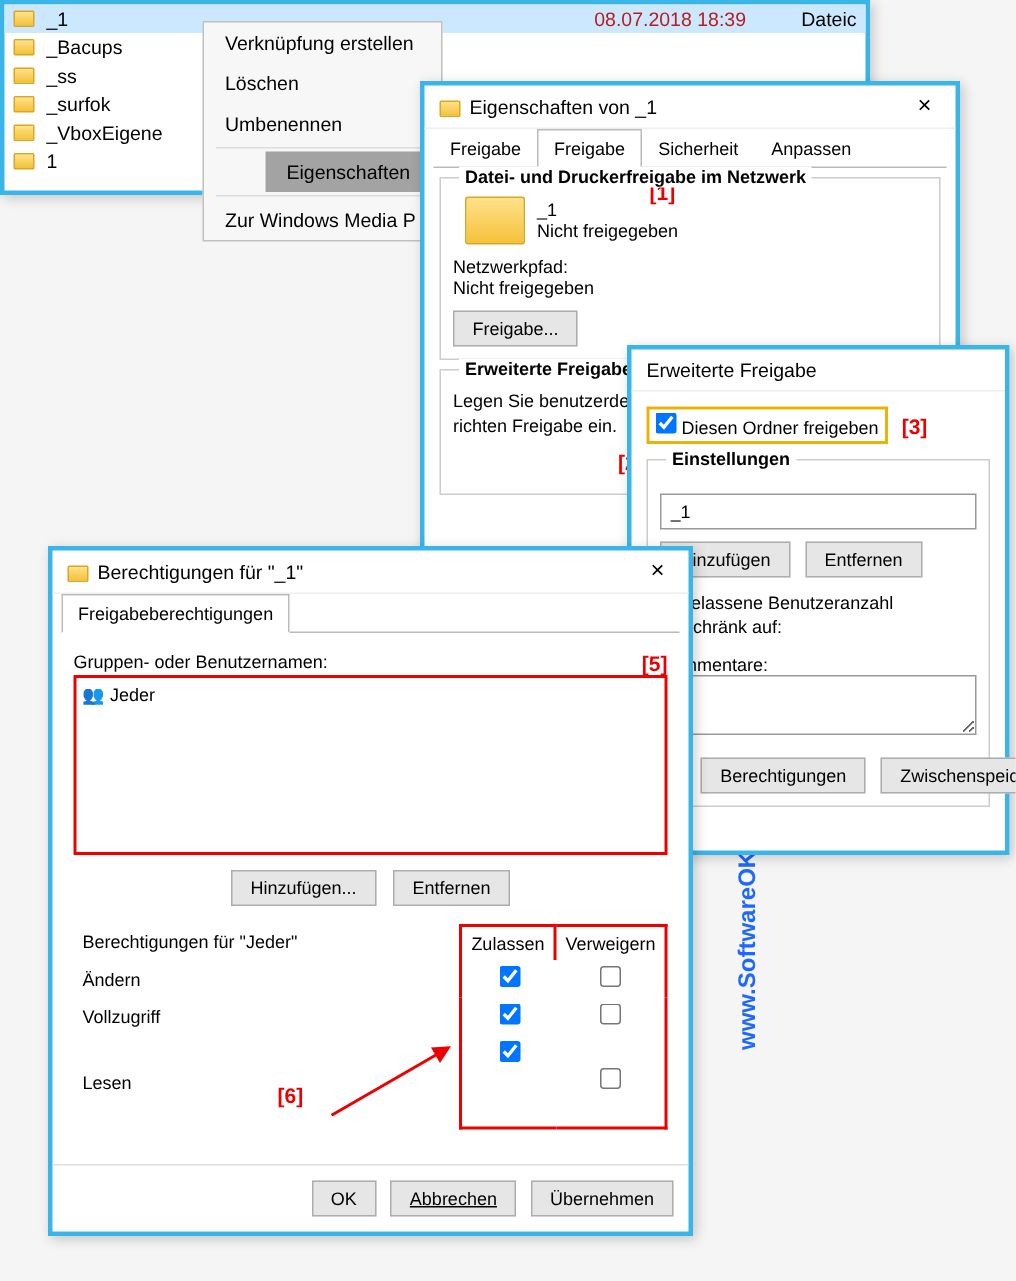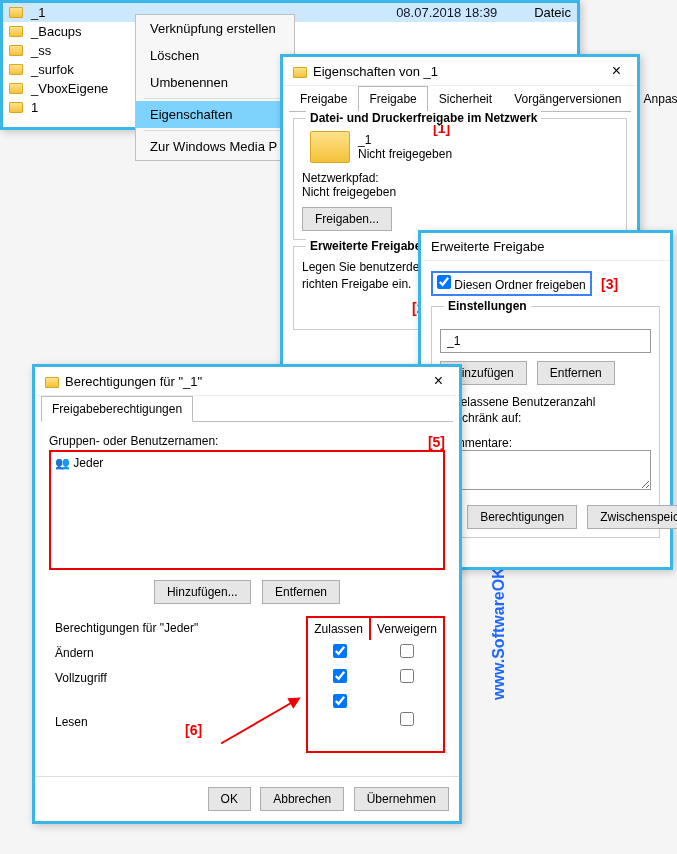--- a/index.html
+++ b/index.html
@@ -12,46 +12,46 @@
     height: 854px;
     overflow: hidden;
   }
 
   .window {
     position: absolute;
     background: #fff;
     border: 3px solid #3ab5e8;
     box-shadow: 2px 2px 8px rgba(0,0,0,0.2);
   }
-  .hl { border: 2px solid #3b82f6; }
+  .hl { border: 2px solid #eab308; }
   .anno { color: #e00; font-size: 14px; font-weight: bold; position: absolute; }
 
   
   .explorer { left: 0; top: 0; width: 580px; height: 130px; }
   .explorer-row {
     display: flex; align-items: center;
     padding: 2px 6px; gap: 8px; font-size: 13px;
   }
   .folder-icon {
     width: 14px; height: 11px; display: inline-block;
     background: linear-gradient(#ffe28a,#f5c13a);
     border: 1px solid #d8a820; border-radius: 1px;
   }
   .explorer .sel { background: #cce8ff; }
   .fname { flex: 1; }
-  .fdate { width: 130px; color: #0f172a; }
+  .fdate { width: 130px; color: #b91c1c; }
 
   
   .ctxmenu {
     position: absolute; left: 135px; top: 14px; width: 160px;
     background: #f7f7f7; border: 1px solid #c0c0c0; z-index: 3;
   }
   .ctxmenu div { padding: 6px 14px; font-size: 13px; cursor: default; }
   .ctxmenu .sep { height: 1px; background: #ddd; margin: 2px 8px; padding:0; }
-  .ctxmenu .prop { background: #7dd3fc; }
+  .ctxmenu .prop { background: #a3a3a3; margin-left: 41px; }
 
   
   .dlg-title {
     display: flex; justify-content: space-between; align-items: center;
     padding: 6px 10px; font-size: 13px; border-bottom: 1px solid #eee;
   }
   .close { font-size: 16px; line-height: 1; padding: 0 6px; cursor: default; }
   .tabs { display: flex; border-bottom: 1px solid #bbb; margin: 0 6px 4px; }
   .tab { padding: 5px 10px; font-size: 12px; border: 1px solid transparent; margin-bottom:-1px; }
   .tab.active { border: 1px solid #bbb; border-bottom: 1px solid #fff; background:#fff; }
@@ -144,37 +144,36 @@
 
 <div class="window win-props">
   <div class="dlg-title">
     <span><span class="folder-icon" style="vertical-align:middle;margin-right:6px;"></span><span>Eigenschaften von _1</span></span>
     <span class="close">×</span>
   </div>
   <div class="tabs">
     <div class="tab">Freigabe</div>
     <div class="tab active hl">Freigabe</div>
     <div class="tab">Sicherheit</div>
-    <div class="tab">Vorgängerversionen</div>
     <div class="tab">Anpassen</div>
   </div>
   <span class="anno" style="left:150px;top:63px;">[1]</span>
 
   <div class="fieldset">
     <span class="legend">Datei- und Druckerfreigabe im Netzwerk</span>
     <div style="display:flex;align-items:center;margin-top:-10px;">
       <span class="folder-big"></span>
       <div>
         <div>_1</div>
         <div>Nicht freigegeben</div>
       </div>
     </div>
     <div style="margin-top:8px;">Netzwerkpfad:</div>
     <div>Nicht freigegeben</div>
-    <div class="btn" style="margin-top:8px;">Freigaben...</div>
+    <div class="btn" style="margin-top:8px;">Freigabe...</div>
   </div>
   <div class="fieldset">
     <span class="legend">Erweiterte Freigabe</span>
     <div style="margin-top:-10px;font-size:12px;line-height:1.4;">Legen Sie benutzerdefinierte Be mehrere Freigaben und richten Freigabe ein.</div>
     <span class="anno" style="position:static;margin-left:110px;">[2]</span>
     <div class="btn hl" style="margin-top:4px;">
       <span style="color:#0a6;">🛡</span>
       <span>Erweiterte Freigabe...</span>
     </div>
   </div>
@@ -255,19 +254,19 @@
         <td class="cb-col" style="border-left:2px solid #e00;border-bottom:2px solid #e00;padding-bottom:40px;"><input type="checkbox" checked="" class="cb" style=""></td>
         <td class="cb-col" style="border-right:2px solid #e00;border-bottom:2px solid #e00;"><input type="checkbox" class="cb" style=""></td>
       </tr>
     </tbody>
       </table>
     <div class="arrow" style="left:180px;top:353px;"></div>
     <span class="anno" style="left:150px;top:355px;">[6]</span>
   </div>
   <div class="footer">
     <span class="btn">OK</span>
-    <span class="btn" style="margin-left:6px;">Abbrechen</span>
+    <span class="btn" style="margin-left:6px;text-decoration:underline;">Abbrechen</span>
     <span class="btn" style="margin-left:6px;">Übernehmen</span>
   </div>
 </div>
 
 <span class="wm" style="left:448px;top:210px;">www.SoftwareOK.de :-)</span>
 <span class="wm wm-v" style="left:490px;top:700px;">www.SoftwareOK.de :-)</span>
 
 </body></html>

